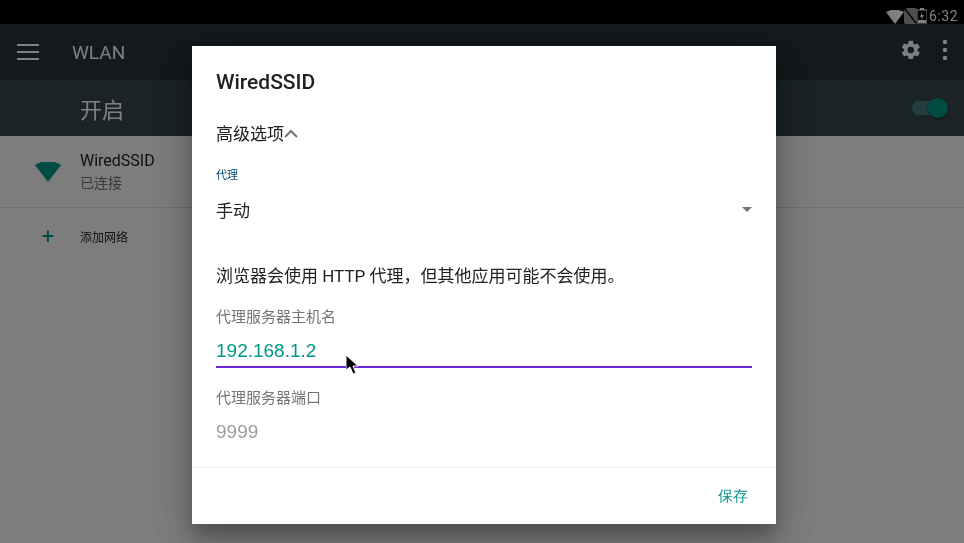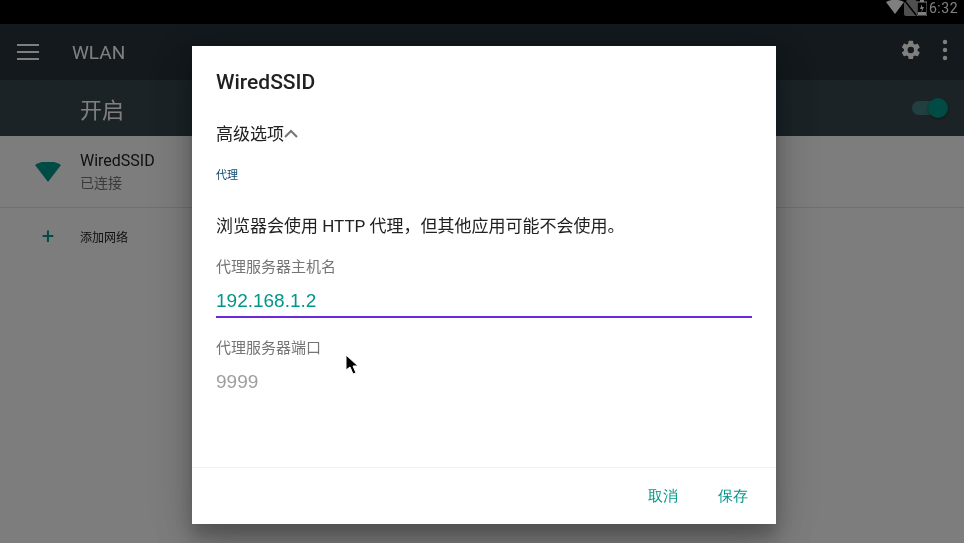--- a/index.html
+++ b/index.html
@@ -12,21 +12,21 @@
     overflow: hidden;
   }
 
   
   .statusbar {
     width: 100%;
     height: 24px;
     background: #000;
     display: flex;
     justify-content: flex-end;
-    align-items: flex-start;
+    align-items: flex-end;
     padding-right: 6px;
     gap: 0;
     color: #fff;
   }
   .statusbar .clock { font-size: 14px; font-weight: 400; letter-spacing: 0.5px; margin-left: 2px; }
   .statusbar svg { display: block; }
 
   
   .appbar {
     width: 100%;
@@ -280,32 +280,35 @@
       <span class="label">高级选项</span>
       <span class="chevron">
         <svg width="14" height="9" viewBox="0 0 14 9">
             <path d="M1 8 L7 2 L13 8" fill="none" stroke="#757575" stroke-width="2"></path>
           </svg>
       </span>
     </div>
 
     <div class="section-label">代理</div>
 
+    <div class="select-row">
+      <span class="value">手动</span>
+      <span class="triangle"></span>
+    </div>
 
     <div class="hint">浏览器会使用 HTTP 代理，但其他应用可能不会使用。</div>
 
     <div class="field-label">代理服务器主机名</div>
     <input class="field-input" value="192.168.1.2" style="">
 
     <div class="field-label">代理服务器端口</div>
     <input class="field-input inactive" value="9999" style="">
   </div>
 
   <div class="dialog-actions">
-    <button>取消</button>
     <button>保存</button>
   </div>
 </div>
 
 <div class="cursor">
   <svg width="16" height="20" viewBox="0 0 16 20">
       <path d="M0 0 L0 15 L4 12 L7 19 L10 18 L7 11 L12 11 Z" fill="#000" stroke="#fff" stroke-width="1"></path>
     </svg>
 </div>
 

